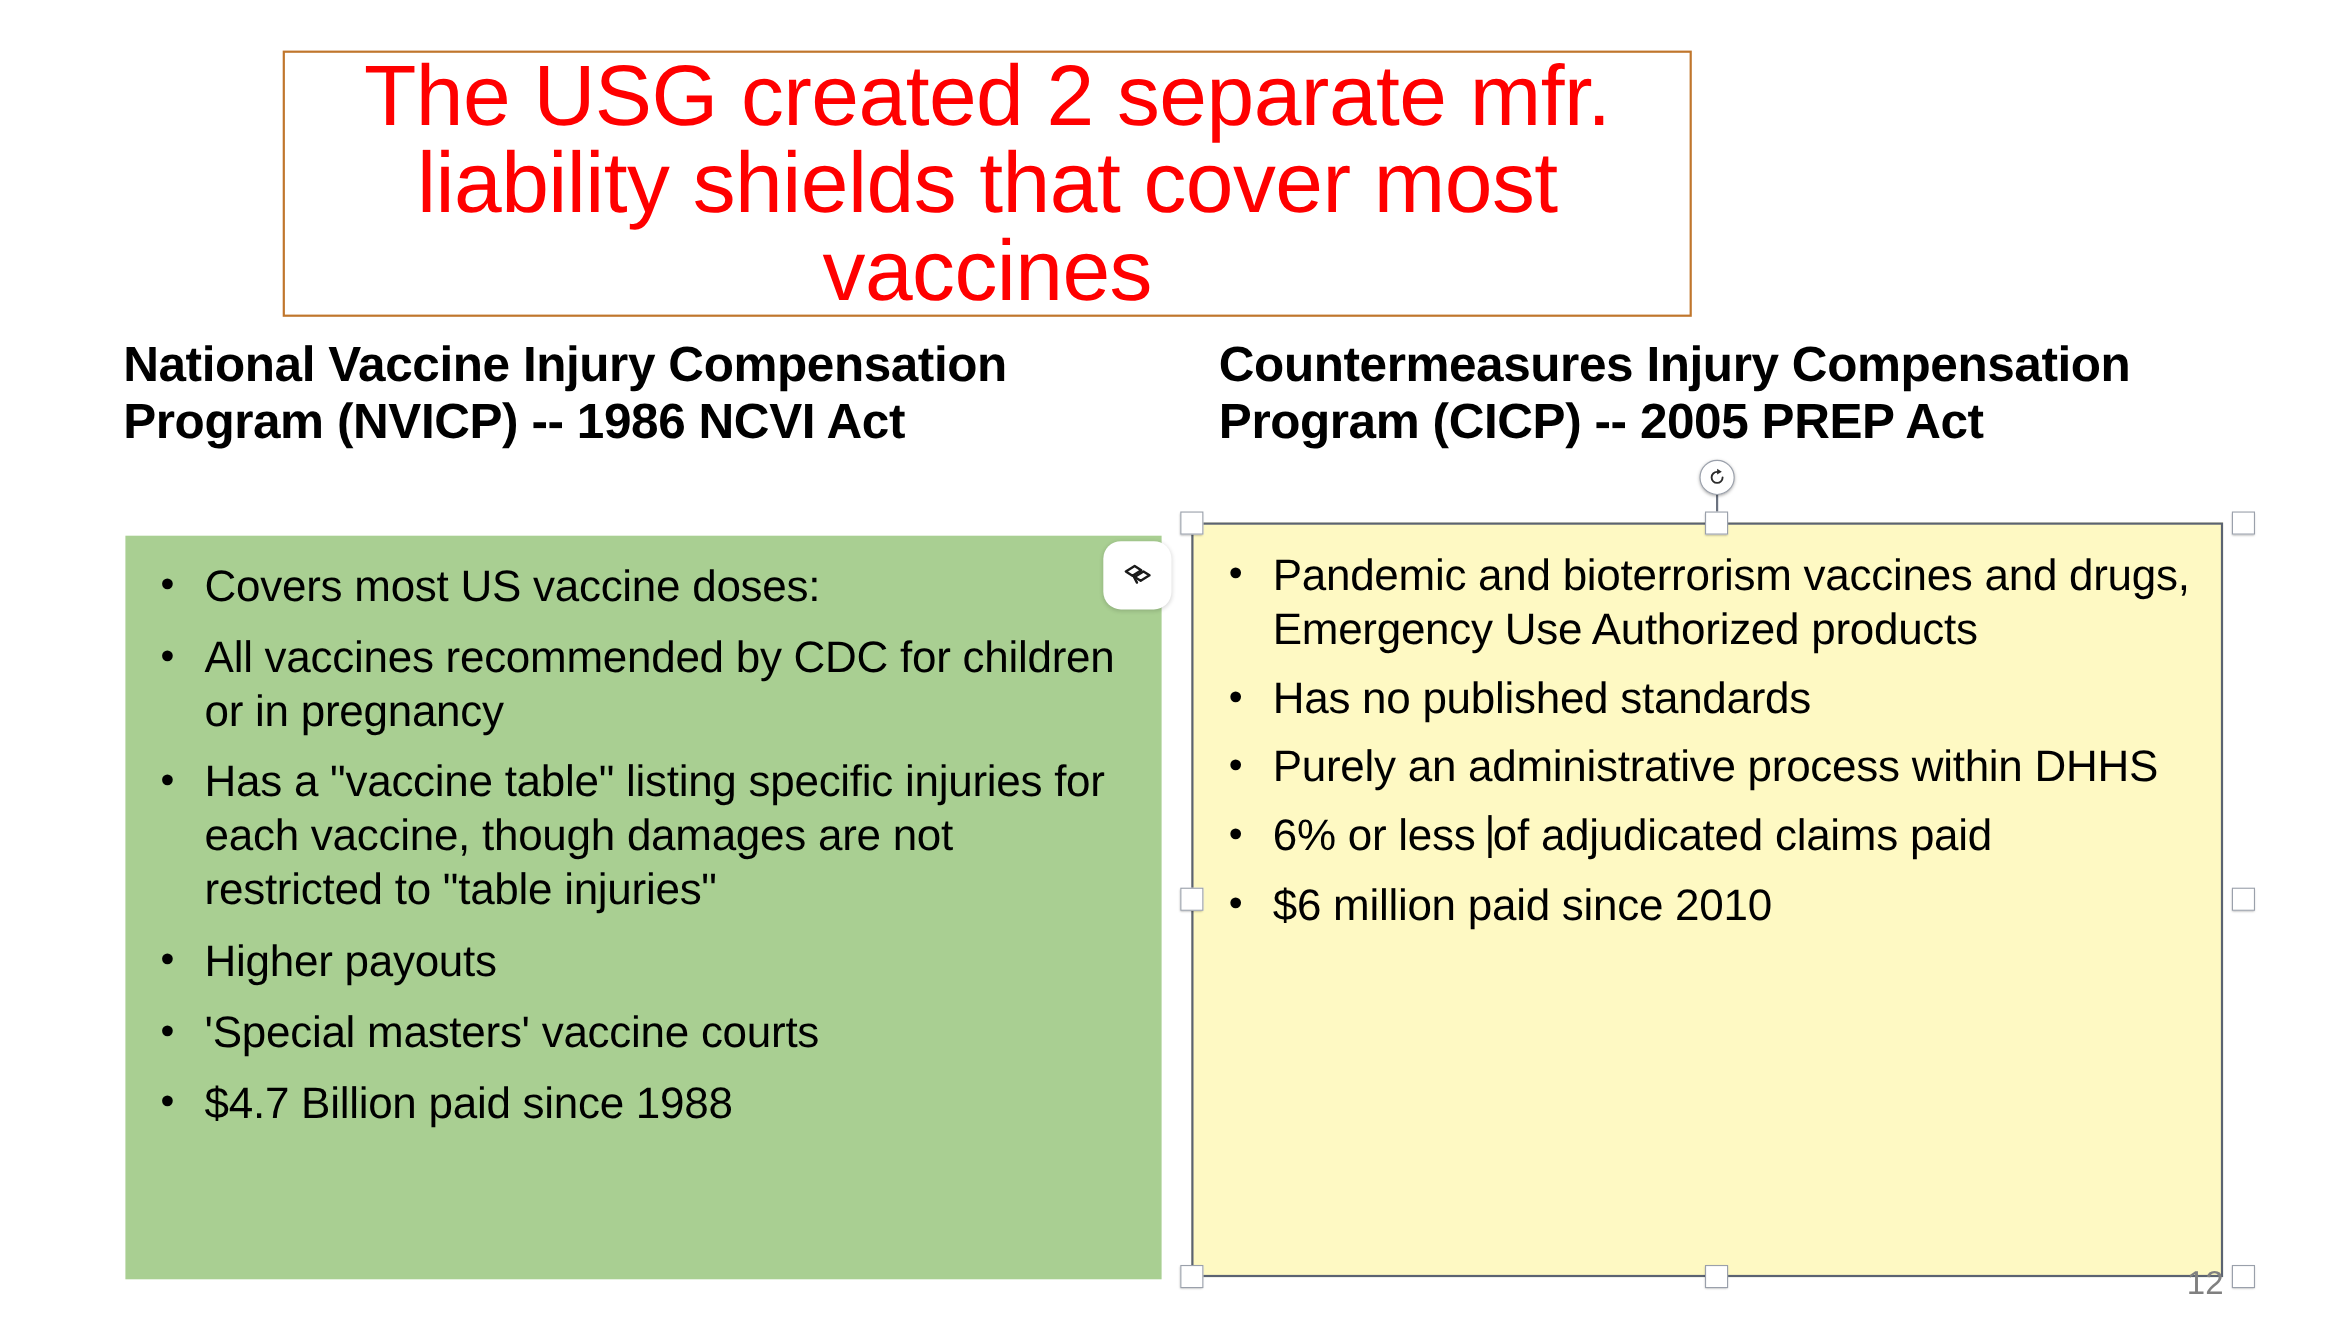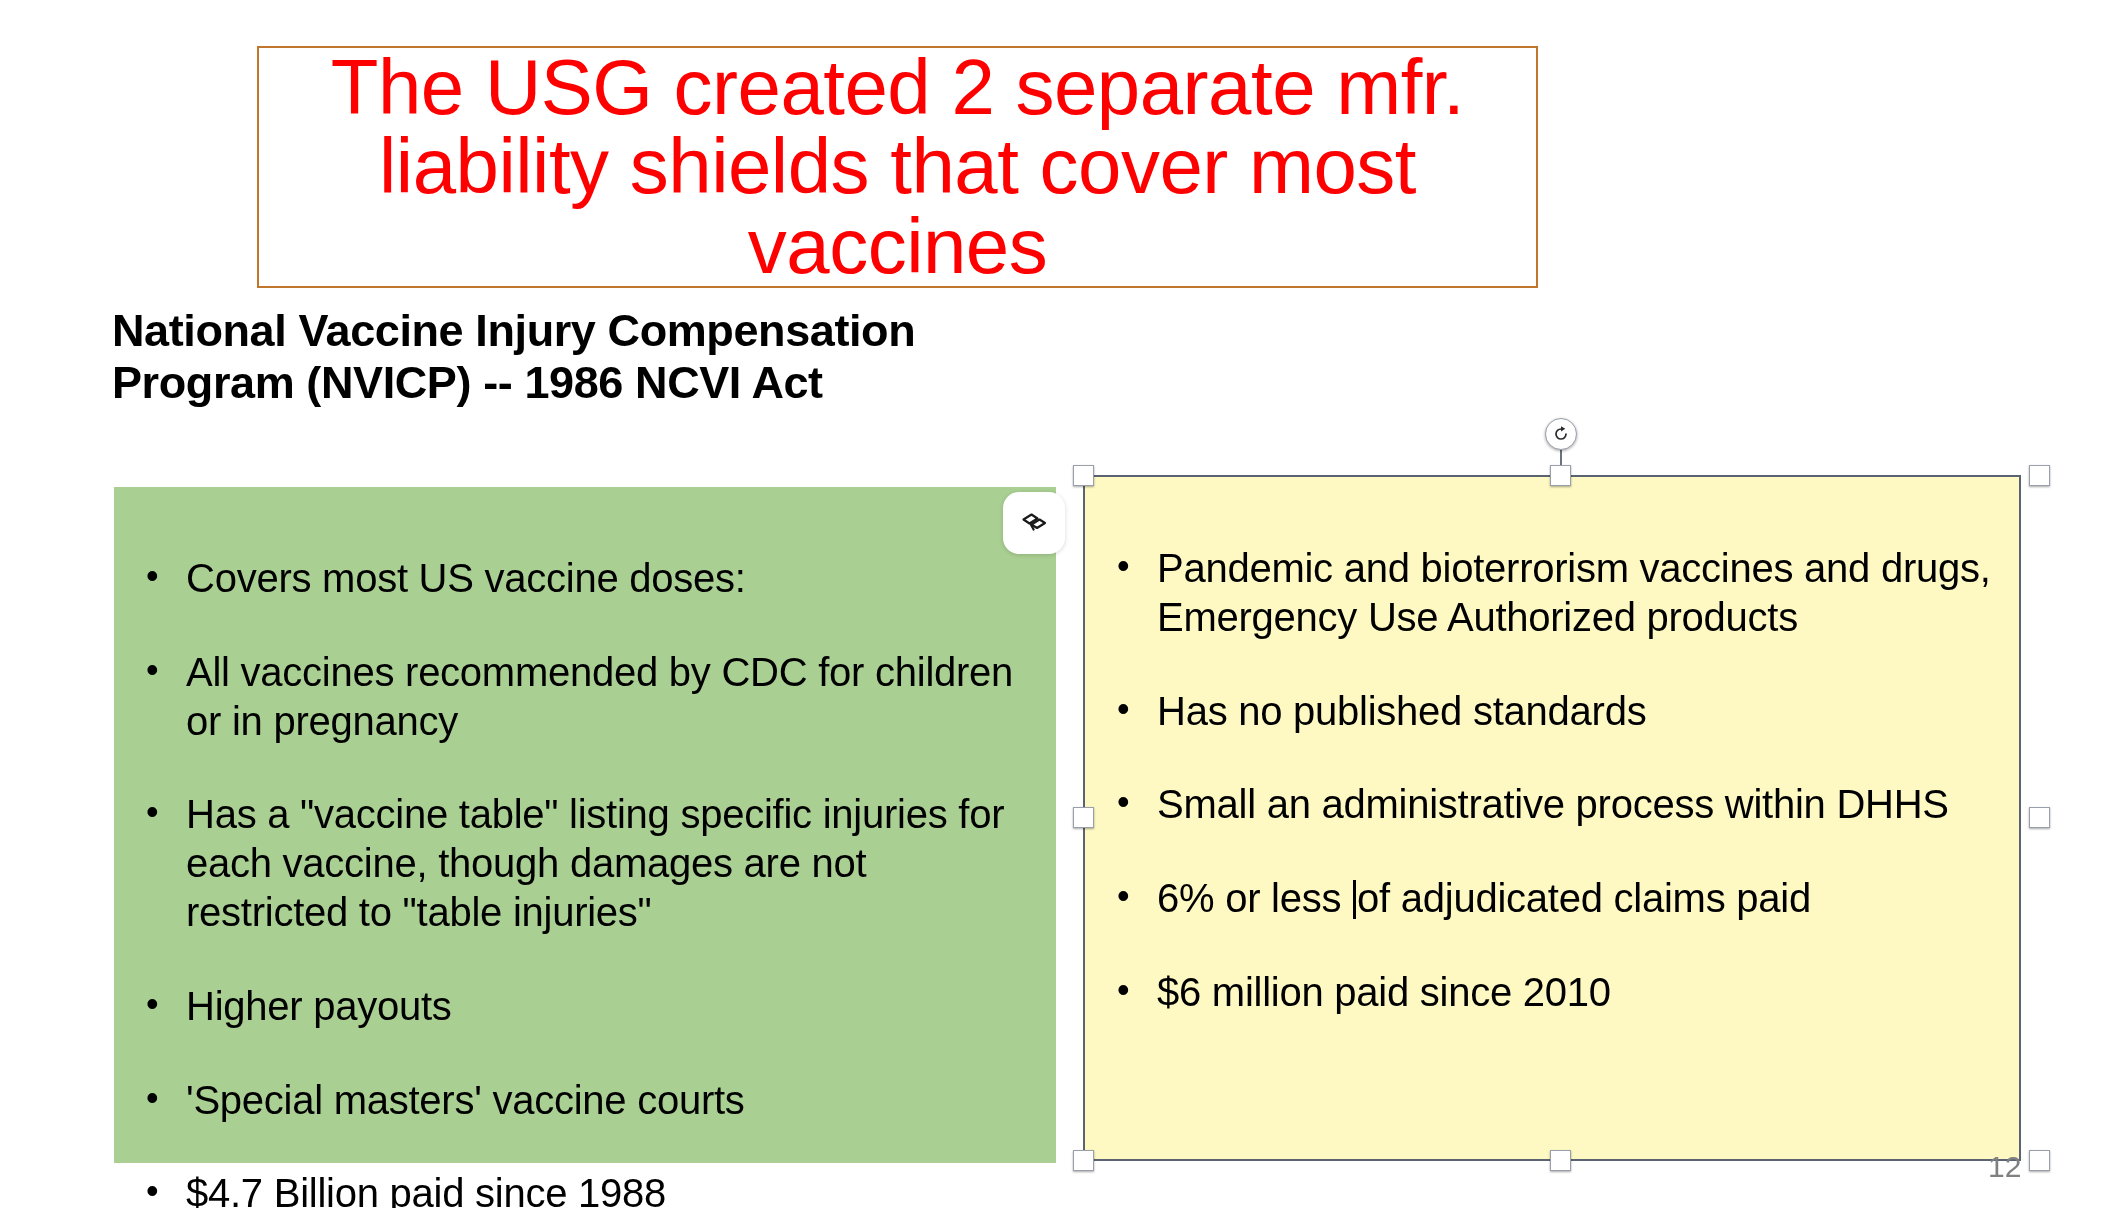--- a/index.html
+++ b/index.html
@@ -94,21 +94,20 @@
   }
   ul.bullets li {
     position: relative;
     color: #000000;
     font-size: 40px;
     line-height: 1.22;
     padding-left: 46px;
     margin-bottom: 16px;
     letter-spacing: -0.25px;
     font-family: "Liberation Sans", sans-serif;
-    margin-top: 45px;
   }
   ul.bullets li::before {
     content: "\2022";
     position: absolute;
     left: 6px;
     top: -1px;
     font-size: 36px;
     line-height: 1.28;
   }
   #box-blue ul.bullets li {
@@ -190,20 +189,21 @@
 <body>
 
 <div id="slide">
 
   <div class="title-box">
     <div class="title-text">The USG created 2 separate mfr. liability shields that cover most vaccines</div>
   </div>
 
   <div class="col-heading" id="heading-left">National Vaccine Injury Compensation Program (NVICP) -- 1986 NCVI Act</div>
 
+  <div class="col-heading" id="heading-right">Countermeasures Injury Compensation Program (CICP) -- 2005 PREP Act</div>
 
   <div class="content-box" id="box-green">
     <ul class="bullets" id="green-bullets">
         <li>Covers most US vaccine doses:</li>
         <li>All vaccines recommended by CDC for children or in pregnancy</li>
         <li>Has a "vaccine table" listing specific injuries for each vaccine, though damages are not restricted to "table injuries"</li>
         <li>Higher payouts</li>
         <li>'Special masters' vaccine courts</li>
         <li>$4.7 Billion paid since 1988</li>
       </ul>
@@ -216,21 +216,21 @@
         <path d="M14.5 18.5 L22.5 13.5 L28 17 L20 22 Z"></path>
       </g>
       <path d="M13.2 17.2 L16.6 23.6" stroke="#1a1a1a" stroke-width="2.2" stroke-linecap="round"></path>
     </svg>
   </div>
 
   <div class="content-box" id="box-blue">
     <ul class="bullets" id="blue-bullets">
         <li>Pandemic and bioterrorism vaccines and drugs, Emergency Use Authorized products</li>
         <li>Has no published standards</li>
-        <li>Small an administrative process within DHHS</li>
+        <li>Purely an administrative process within DHHS</li>
         <li><span>6% or less </span><span class="caret"></span><span>of adjudicated claims paid</span></li>
         <li>$6 million paid since 2010</li>
       </ul>
   </div>
 
   <div class="rot-stem" style="left:1560px; top:447px; width:2px; height:30px;"></div>
   <div class="rot-handle" style="left:1545px; top:418px;">
     <svg width="18" height="18" viewBox="0 0 18 18" aria-hidden="true">
       <path d="M14 9 A5 5 0 1 1 9 4" fill="none" stroke="#2b2b2b" stroke-width="1.7" stroke-linecap="round"></path>
       <path d="M9 1.2 L9 6.4 L13.3 3.8 Z" fill="#2b2b2b"></path>

